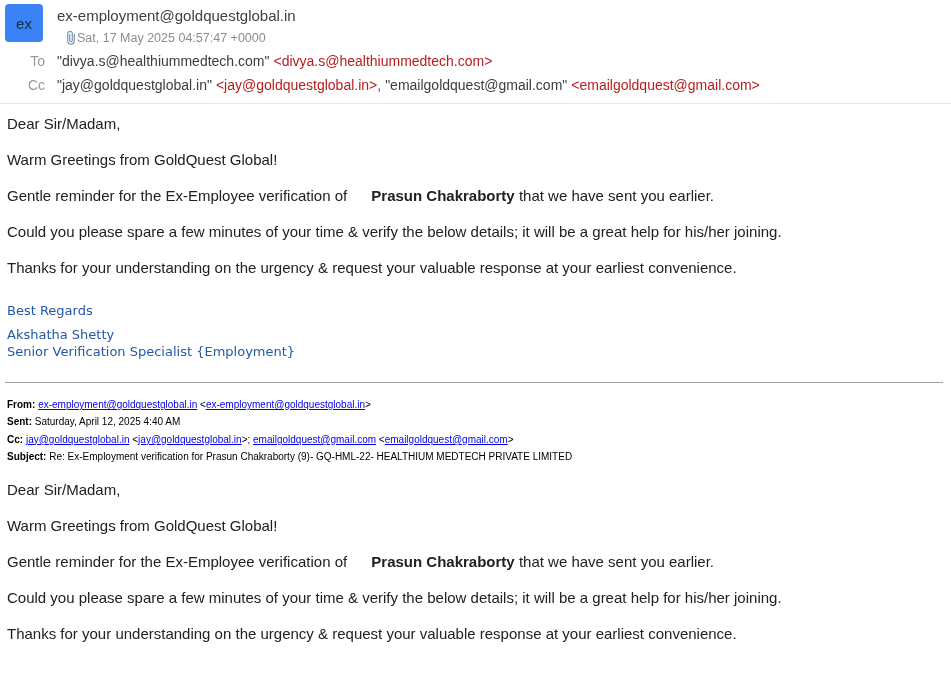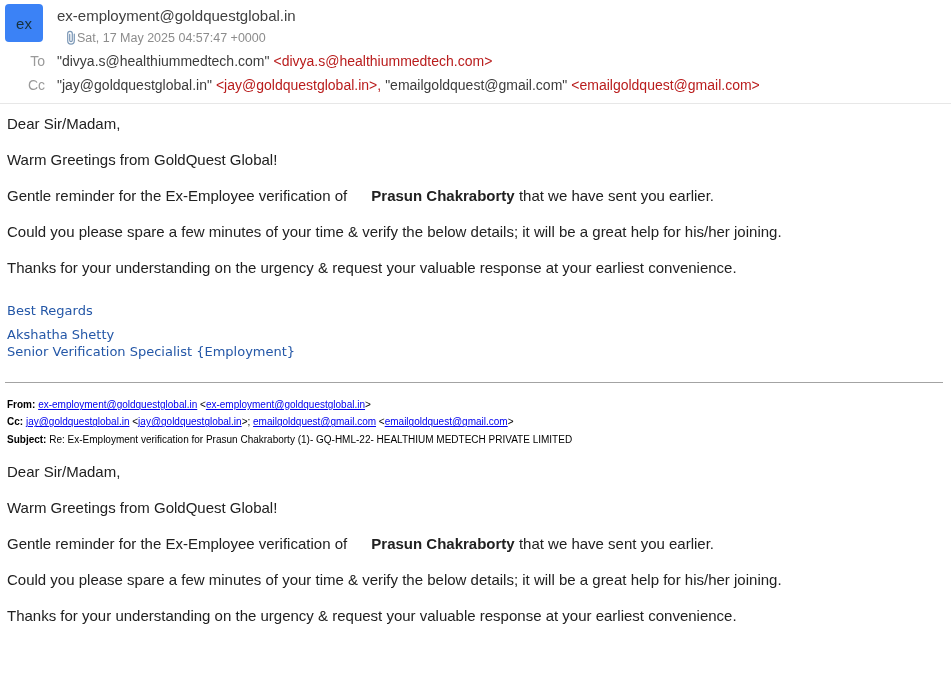--- a/index.html
+++ b/index.html
@@ -100,25 +100,28 @@
     </div>
 
     <hr class="quote-divider">
 
     <div class="quoted-header">
       <div>
         <span class="lbl">From:</span>
         <a>ex-employment@goldquestglobal.in</a><span> &lt;</span><a>ex-employment@goldquestglobal.in</a><span>&gt;</span>
       </div>
       <div>
+        <span class="lbl">Sent:</span><span> Saturday, April 12, 2025 4:40 AM</span>
+      </div>
+      <div>
         <span class="lbl">Cc:</span>
         <a>jay@goldquestglobal.in</a><span> &lt;</span><a>jay@goldquestglobal.in</a><span>&gt;; </span><a>emailgoldquest@gmail.com</a><span> &lt;</span><a>emailgoldquest@gmail.com</a><span>&gt;</span>
       </div>
       <div>
-        <span class="lbl">Subject:</span><span> Re: Ex-Employment verification for Prasun Chakraborty (1)- GQ-HML-22- HEALTHIUM MEDTECH PRIVATE LIMITED</span>
+        <span class="lbl">Subject:</span><span> Re: Ex-Employment verification for Prasun Chakraborty (9)- GQ-HML-22- HEALTHIUM MEDTECH PRIVATE LIMITED</span>
       </div>
     </div>
 
     <div class="quoted-body">
       <p>Dear Sir/Madam,</p>
       <p>Warm Greetings from GoldQuest Global!</p>
       <p><span>Gentle reminder for the Ex-Employee verification of </span><b>Prasun Chakraborty</b><span> that we have sent you earlier.</span></p>
       <p>Could you please spare a few minutes of your time &amp; verify the below details; it will be a great help for his/her joining.</p>
       <p>Thanks for your understanding on the urgency &amp; request your valuable response at your earliest convenience.</p>
     </div>

